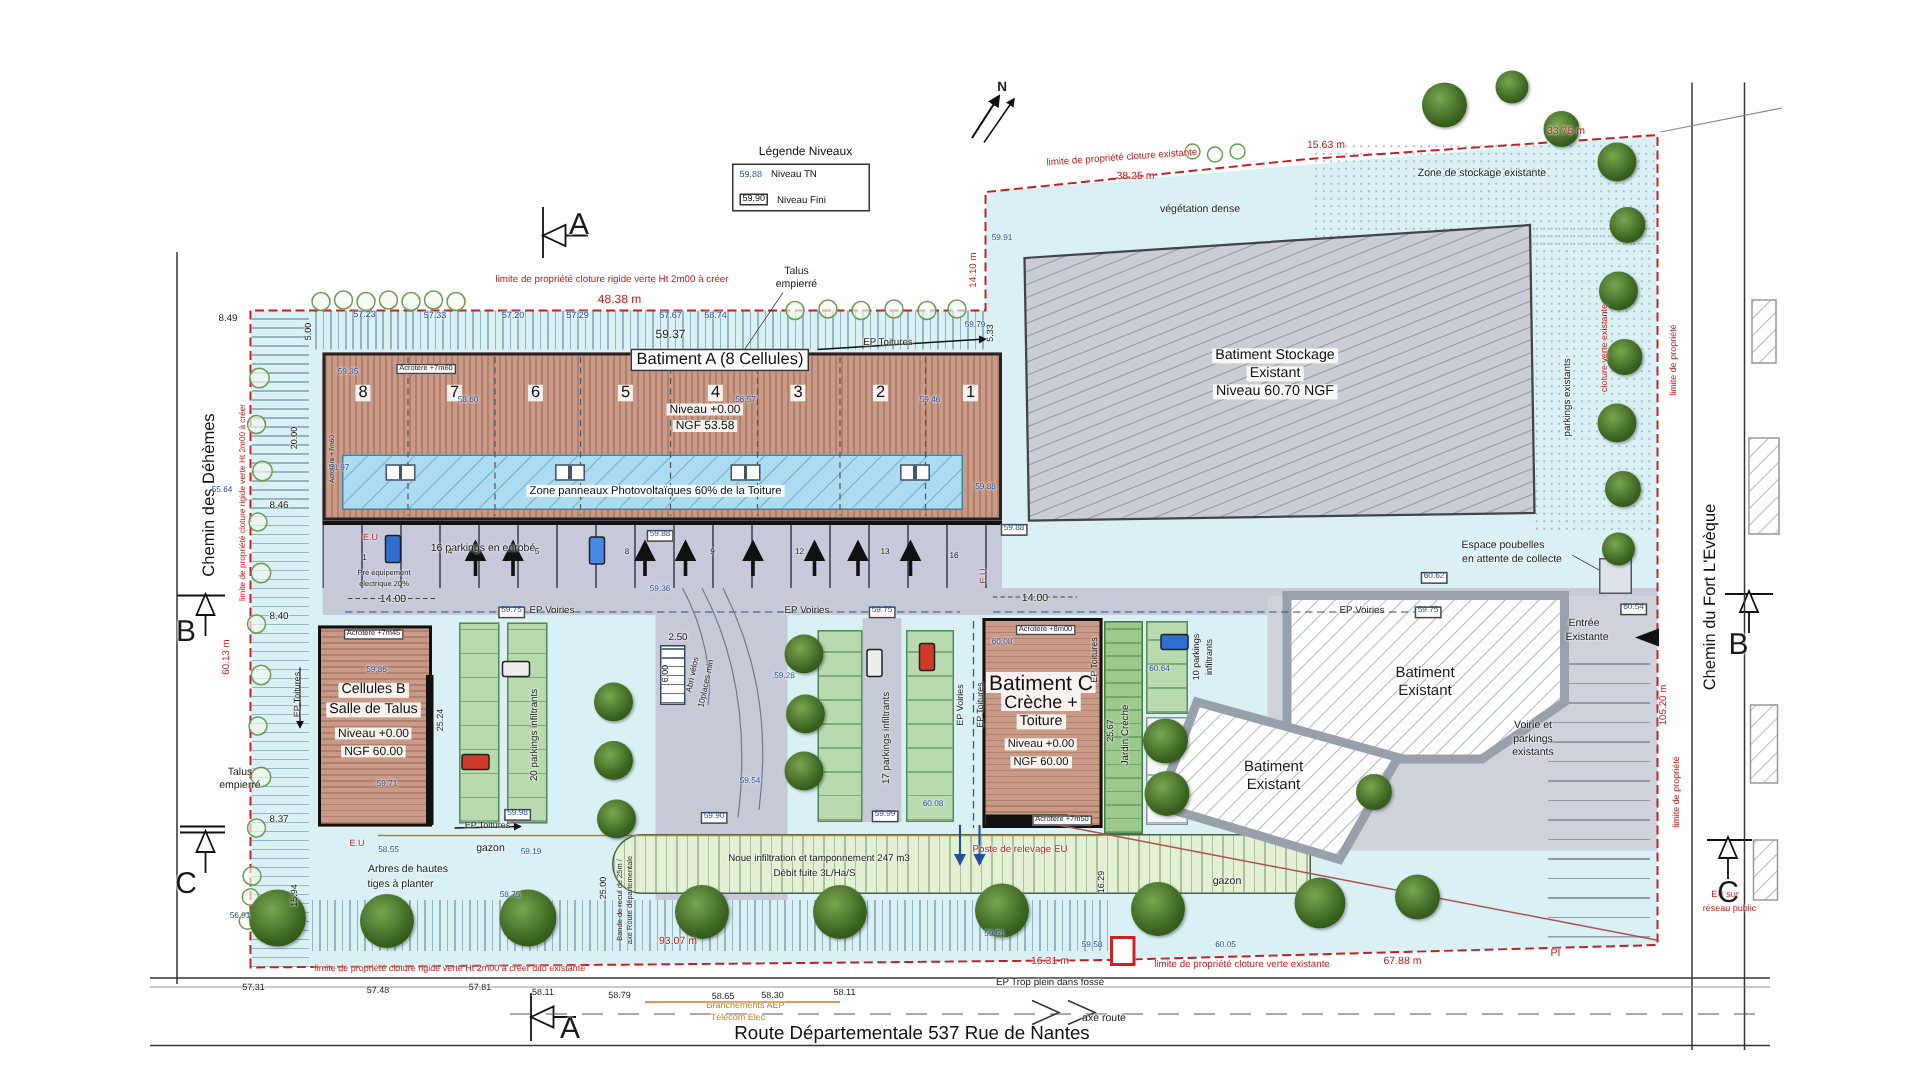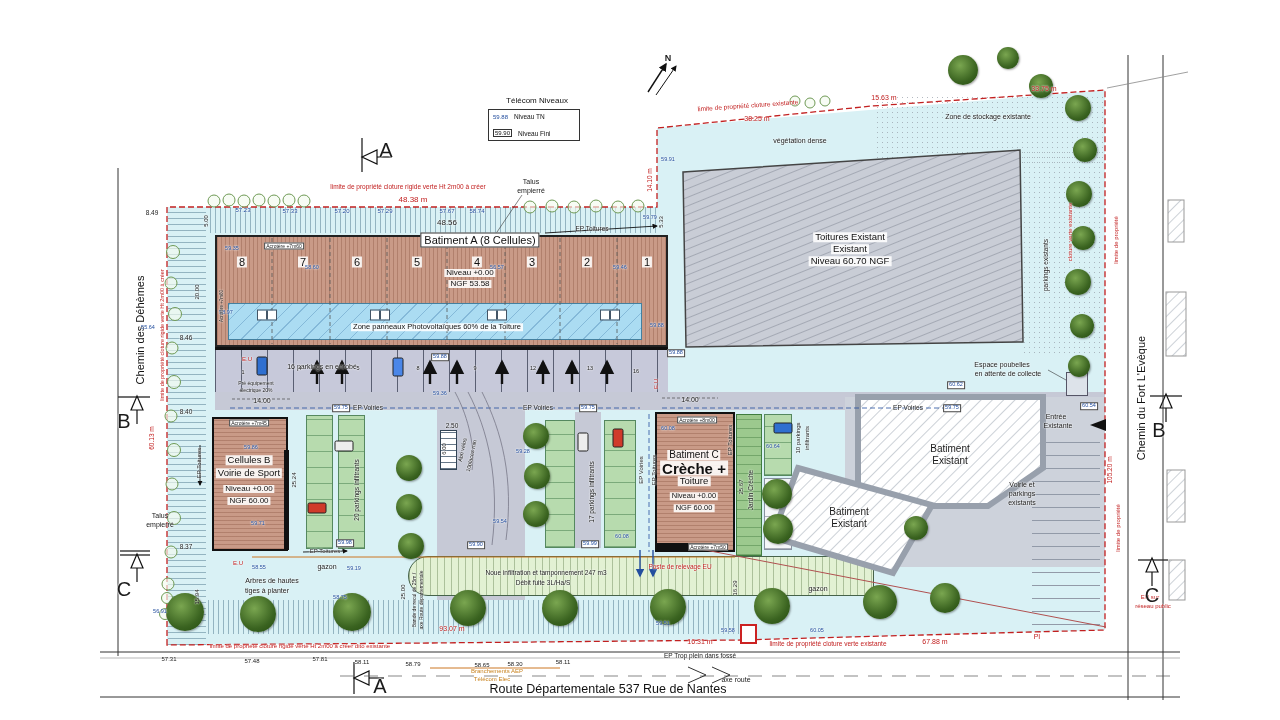--- a/index.html
+++ b/index.html
@@ -234,21 +234,21 @@
       <line x1="118" y1="168" x2="118" y2="656"></line>
       <line x1="1128" y1="55" x2="1128" y2="700"></line>
       <line x1="1163" y1="55" x2="1163" y2="700"></line>
     </g>
     <line x1="100" y1="658" x2="1180" y2="658" stroke="#888" stroke-width="0.6"></line>
     <line x1="340" y1="676" x2="1180" y2="676" stroke="#555" stroke-width="0.7" stroke-dasharray="14 10"></line>
     <line x1="1107" y1="88" x2="1188" y2="72" stroke="#888" stroke-width="0.8"></line>
     <path d="M688,667 l18,8 l-18,8 M712,667 l18,8 l-18,8" stroke="#333" stroke-width="1" fill="none"></path>
   </svg>
 
-  <div class="tlab" style="left:537px;top:101px;font-size:8px;">Télécom Niveaux</div>
+  <div class="tlab" style="left:537px;top:101px;font-size:8px;">Légende Niveaux</div>
   <div class="abs legendbox">
     <div class="lrow">
         <span class="lval">59.88</span>
         <span>Niveau TN</span>
       </div>
     <div class="lrow">
         <span class="lval boxed">59.90</span>
         <span>Niveau Fini</span>
       </div>
   </div>
@@ -259,49 +259,49 @@
   <div class="tlab wb" style="left:437px;top:327px;font-size:7.5px;">Zone panneaux Photovoltaïques 60% de la Toiture</div>
   <span class="tlab wb" style="left:242px;top:262px;font-size:11px;">8</span>
   <span class="tlab wb" style="left:303px;top:262px;font-size:11px;">7</span>
   <span class="tlab wb" style="left:357px;top:262px;font-size:11px;">6</span>
   <span class="tlab wb" style="left:417px;top:262px;font-size:11px;">5</span>
   <span class="tlab wb" style="left:477px;top:262px;font-size:11px;">4</span>
   <span class="tlab wb" style="left:532px;top:262px;font-size:11px;">3</span>
   <span class="tlab wb" style="left:587px;top:262px;font-size:11px;">2</span>
   <span class="tlab wb" style="left:647px;top:262px;font-size:11px;">1</span>
 
-  <div class="tlab wb" style="left:850px;top:237px;font-size:9.5px;">Toitures Existant</div>
+  <div class="tlab wb" style="left:850px;top:237px;font-size:9.5px;">Batiment Stockage</div>
   <div class="tlab wb" style="left:850px;top:249px;font-size:9.5px;">Existant</div>
   <div class="tlab wb" style="left:850px;top:261px;font-size:9.5px;">Niveau 60.70 NGF</div>
 
   <div class="tlab wb" style="left:249px;top:460px;font-size:9.5px;">Cellules B</div>
-  <div class="tlab wb" style="left:249px;top:473px;font-size:9.5px;">Voirie de Sport</div>
+  <div class="tlab wb" style="left:249px;top:473px;font-size:9.5px;">Salle de Talus</div>
   <div class="tlab wb" style="left:249px;top:489px;font-size:8px;">Niveau +0.00</div>
   <div class="tlab wb" style="left:249px;top:501px;font-size:8px;">NGF 60.00</div>
 
-  <div class="tlab wb" style="left:694px;top:455px;font-size:10px;">Batiment C</div>
-  <div class="tlab wb" style="left:694px;top:468px;font-size:15px;font-weight:bold;">Crèche +</div>
+  <div class="tlab wb" style="left:694px;top:455px;font-size:14px;">Batiment C</div>
+  <div class="tlab wb" style="left:694px;top:468px;font-size:12px;">Crèche +</div>
   <div class="tlab wb" style="left:694px;top:481px;font-size:9.5px;">Toiture</div>
   <div class="tlab wb" style="left:694px;top:496px;font-size:7.5px;">Niveau +0.00</div>
   <div class="tlab wb" style="left:694px;top:508px;font-size:7.5px;">NGF 60.00</div>
 
   <div class="tlab" style="left:608px;top:689px;font-size:12.5px;">Route Départementale 537   Rue de Nantes</div>
   <div class="tlab rot" style="left:140px;top:330px;font-size:11px;">Chemin des Déhèmes</div>
   <div class="tlab rot" style="left:1141px;top:398px;font-size:11px;">Chemin du Fort L'Evèque</div>
 
   <div id="annot">
       <div class="lab" style="left: 408px; top: 187px; font-size: 6.5px; color: rgb(194, 32, 32); transform: translate(-50%, -50%);">limite de propriété  cloture rigide verte Ht 2m00 à créer</div>
       <div class="lab" style="left: 413px; top: 200px; font-size: 8px; color: rgb(194, 32, 32); transform: translate(-50%, -50%);">48.38 m</div>
       <div class="lab" style="left: 243px; top: 210px; font-size: 6px; color: rgb(35, 78, 158); transform: translate(-50%, -50%);">57.23</div>
       <div class="lab" style="left: 290px; top: 211px; font-size: 6px; color: rgb(35, 78, 158); transform: translate(-50%, -50%);">57.33</div>
       <div class="lab" style="left: 342px; top: 211px; font-size: 6px; color: rgb(35, 78, 158); transform: translate(-50%, -50%);">57.20</div>
       <div class="lab" style="left: 385px; top: 211px; font-size: 6px; color: rgb(35, 78, 158); transform: translate(-50%, -50%);">57.29</div>
       <div class="lab" style="left: 447px; top: 211px; font-size: 6px; color: rgb(35, 78, 158); transform: translate(-50%, -50%);">57.67</div>
       <div class="lab" style="left: 477px; top: 211px; font-size: 6px; color: rgb(35, 78, 158); transform: translate(-50%, -50%);">58.74</div>
-      <div class="lab" style="left: 447px; top: 223px; font-size: 8px; color: rgb(26, 26, 26); transform: translate(-50%, -50%);">48.56</div>
+      <div class="lab" style="left: 447px; top: 223px; font-size: 8px; color: rgb(26, 26, 26); transform: translate(-50%, -50%);">59.37</div>
       <div class="lab" style="left: 531px; top: 181px; font-size: 7px; color: rgb(26, 26, 26); transform: translate(-50%, -50%);">Talus</div>
       <div class="lab" style="left: 531px; top: 190px; font-size: 7px; color: rgb(26, 26, 26); transform: translate(-50%, -50%);">empierré</div>
       <div class="lab" style="left: 592px; top: 229px; font-size: 6.5px; color: rgb(26, 26, 26); transform: translate(-50%, -50%);">EP Toitures</div>
       <div class="lab" style="left: 650px; top: 218px; font-size: 5.5px; color: rgb(35, 78, 158); transform: translate(-50%, -50%);">59.79</div>
       <div class="lab" style="left: 206px; top: 221px; font-size: 6px; color: rgb(26, 26, 26); transform: translate(-50%, -50%) rotate(-90deg);">5.00</div>
       <div class="lab" style="left: 661px; top: 222px; font-size: 6px; color: rgb(26, 26, 26); transform: translate(-50%, -50%) rotate(-90deg);">5.33</div>
       <div class="lab" style="left: 152px; top: 213px; font-size: 6.5px; color: rgb(26, 26, 26); transform: translate(-50%, -50%);">8.49</div>
       <div class="lab" style="left: 668px; top: 58px; font-size: 9px; color: rgb(26, 26, 26); transform: translate(-50%, -50%); font-weight: bold;">N</div>
       <div class="lab" style="left: 748px; top: 106px; font-size: 6.5px; color: rgb(194, 32, 32); transform: translate(-50%, -50%) rotate(-4deg);">limite de propriété  cloture existante</div>
       <div class="lab" style="left: 757px; top: 118px; font-size: 7px; color: rgb(194, 32, 32); transform: translate(-50%, -50%);">38.25 m</div>

